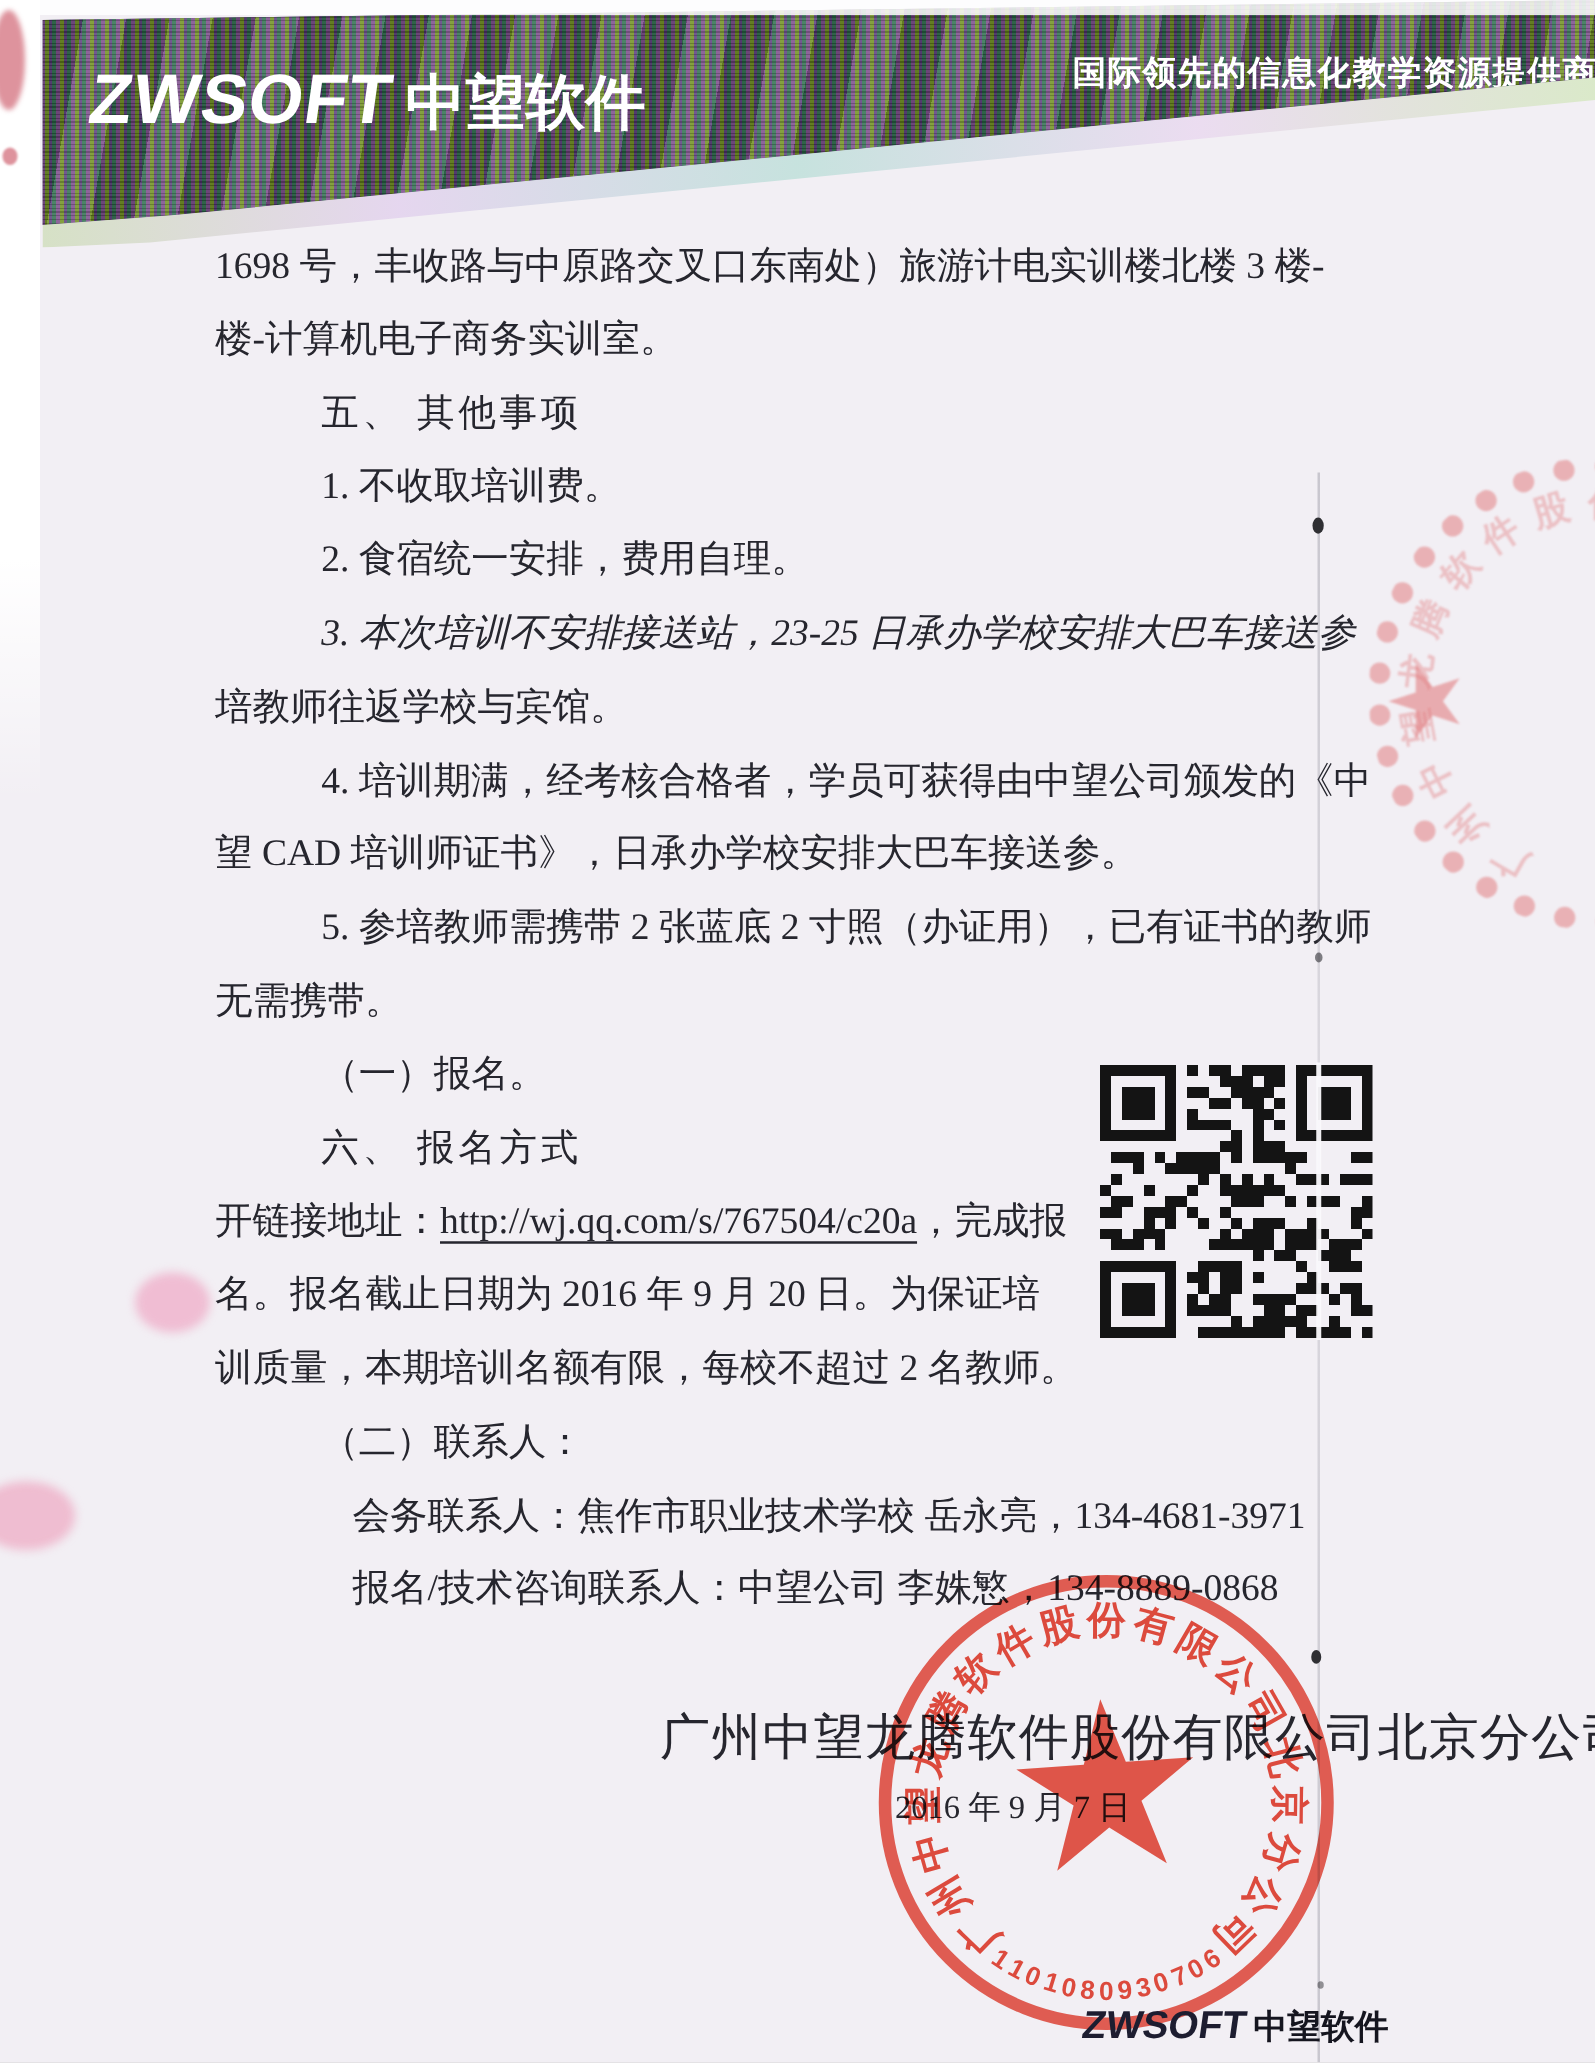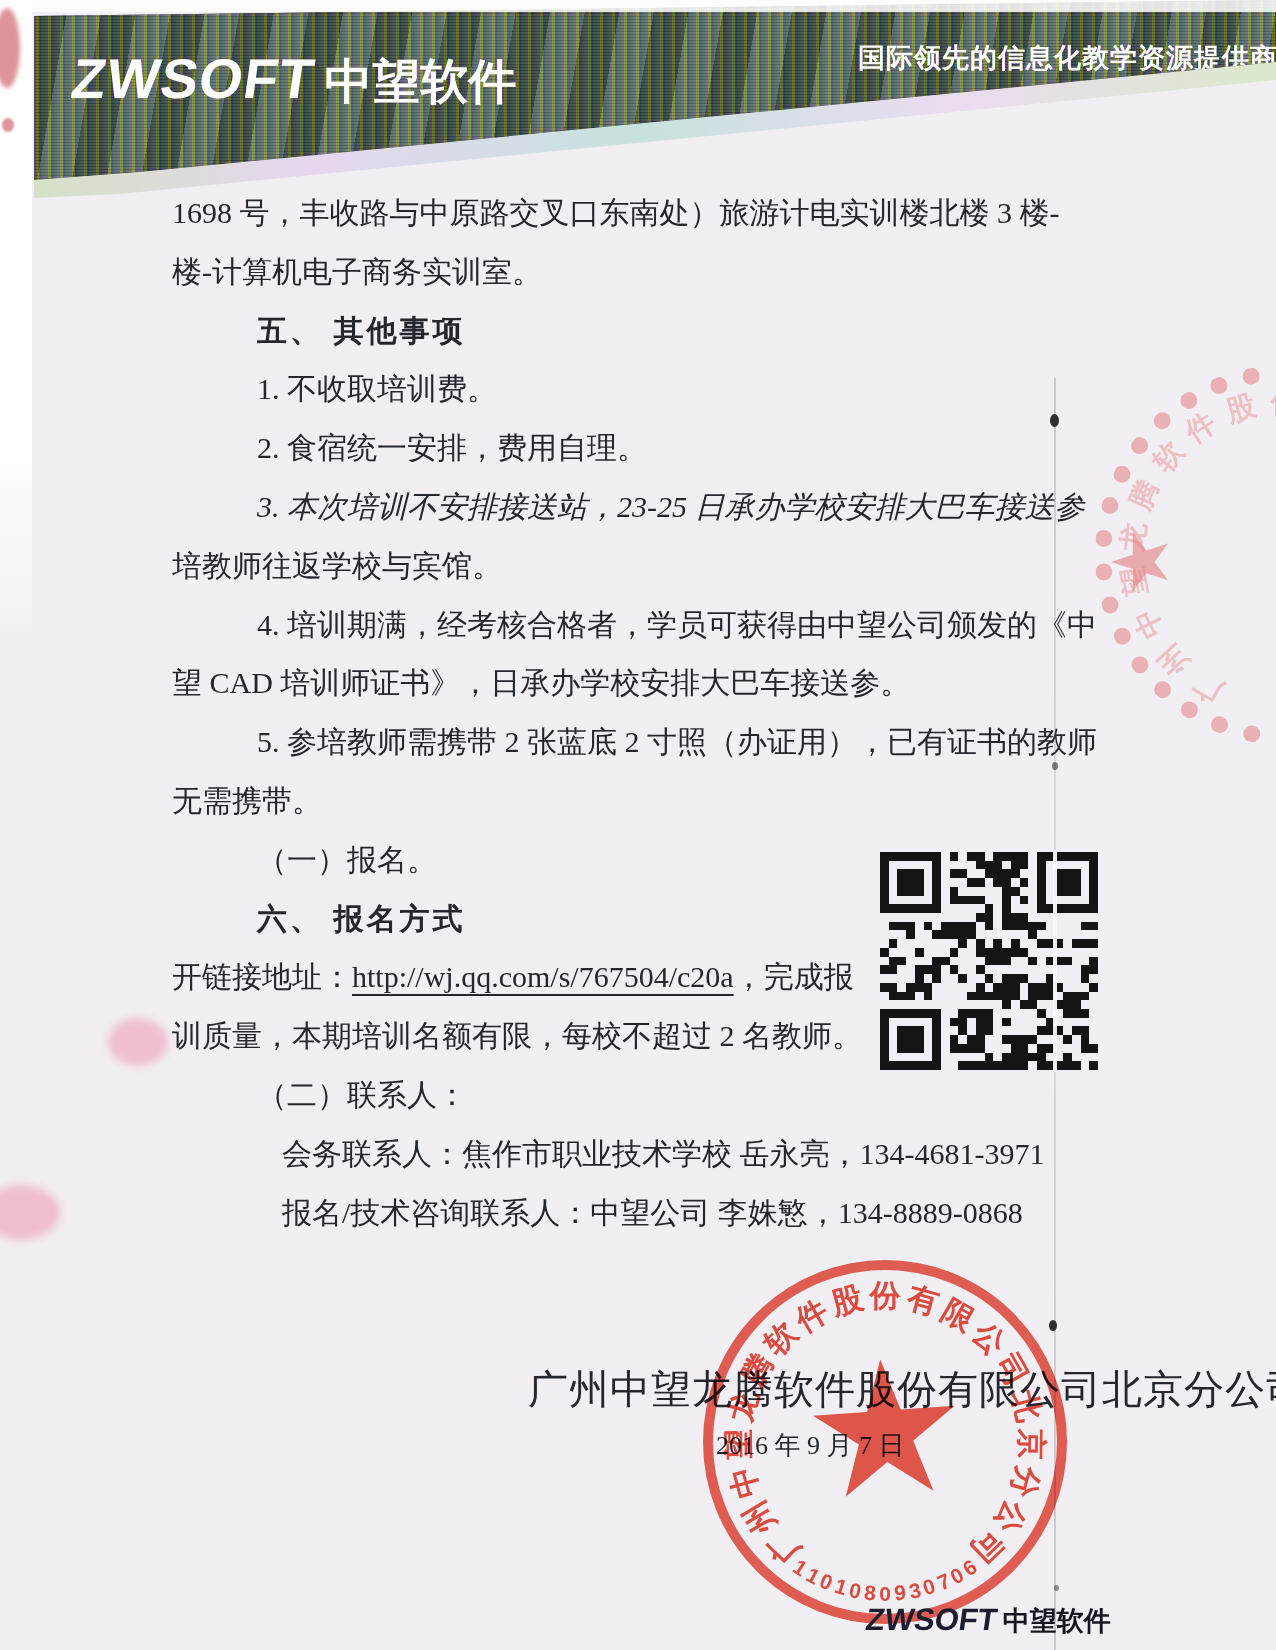--- a/index.html
+++ b/index.html
@@ -28,21 +28,21 @@
     background:linear-gradient(#ffffff 70%,rgba(255,255,255,0));}
   #edge-top{position:absolute;left:0;top:0;width:1276px;height:12px;background:rgba(255,255,255,.85);}
   .smudge{position:absolute;border-radius:50%;filter:blur(4px);}
   #crease{position:absolute;left:1054px;top:378px;width:2px;height:1272px;
     background:linear-gradient(rgba(105,105,120,.30),rgba(105,105,120,.16) 40%,rgba(105,105,120,.30));}
   #crease-qr{position:absolute;left:1053px;top:850px;width:4px;height:222px;background:rgba(250,249,252,.95);}
   .speck{position:absolute;background:#2f2f33;border-radius:50%;}
   
   #doc-body{position:absolute;left:172px;top:184px;width:920px;color:#26262e;}
   .line{font-size:30px;line-height:58.8px;height:58.8px;white-space:nowrap;}
-  .line.bold{font-weight:bold;letter-spacing:3px;}
+  .line.bold{font-weight:normal;letter-spacing:3px;}
   .line .underline{text-decoration:underline;text-underline-offset:7px;text-decoration-thickness:2px;}
   #company-line{position:absolute;left:528px;top:1362px;font-size:40px;color:#26262e;
     letter-spacing:1px;white-space:nowrap;}
   #date-line{position:absolute;left:716px;top:1428px;font-size:26px;color:#26262e;white-space:nowrap;}
   
   #qr{position:absolute;left:880px;top:850px;width:218px;height:222px;}
   #qr svg{width:100%;height:100%;}
   
   #stamp-main{position:absolute;left:695px;top:1252px;width:380px;height:380px;
     mix-blend-mode:multiply;filter:contrast(1.05);}
@@ -94,20 +94,21 @@
       <div class="line" style="padding-left: 85px;"><span>2. 食宿统一安排，费用自理。</span></div>
       <div class="line" style="padding-left: 85px; font-style: italic;"><span>3. 本次培训不安排接送站，23-25 日承办学校安排大巴车接送参</span></div>
       <div class="line"><span>培教师往返学校与宾馆。</span></div>
       <div class="line" style="padding-left: 85px;"><span>4. 培训期满，经考核合格者，学员可获得由中望公司颁发的《中</span></div>
       <div class="line"><span>望 CAD 培训师证书》，日承办学校安排大巴车接送参。</span></div>
       <div class="line" style="padding-left: 85px;"><span>5. 参培教师需携带 2 张蓝底 2 寸照（办证用），已有证书的教师</span></div>
       <div class="line"><span>无需携带。</span></div>
       <div class="line" style="padding-left: 85px;"><span>（一）报名。</span></div>
       <div class="line bold" style="padding-left: 85px;"><span>六、 报名方式</span></div>
       <div class="line"><span>开链接地址：</span><span class="underline">http://wj.qq.com/s/767504/c20a</span><span>，完成报</span></div>
+      <div class="line"><span>名。报名截止日期为 2016 年 9 月 20 日。为保证培</span></div>
       <div class="line"><span>训质量，本期培训名额有限，每校不超过 2 名教师。</span></div>
       <div class="line" style="padding-left: 85px;"><span>（二）联系人：</span></div>
       <div class="line" style="padding-left: 110px;"><span>会务联系人：焦作市职业技术学校 岳永亮，134-4681-3971</span></div>
       <div class="line" style="padding-left: 110px;"><span>报名/技术咨询联系人：中望公司 李姝慜，134-8889-0868</span></div>
     </div>
   <div id="company-line">广州中望龙腾软件股份有限公司北京分公司</div>
   <div id="date-line">2016 年 9 月 7 日</div>
 
   <div id="qr"><svg viewBox="0 0 25 25" shape-rendering="crispEdges">
         <rect x="0" y="0" width="1" height="1" fill="#141414"></rect>

